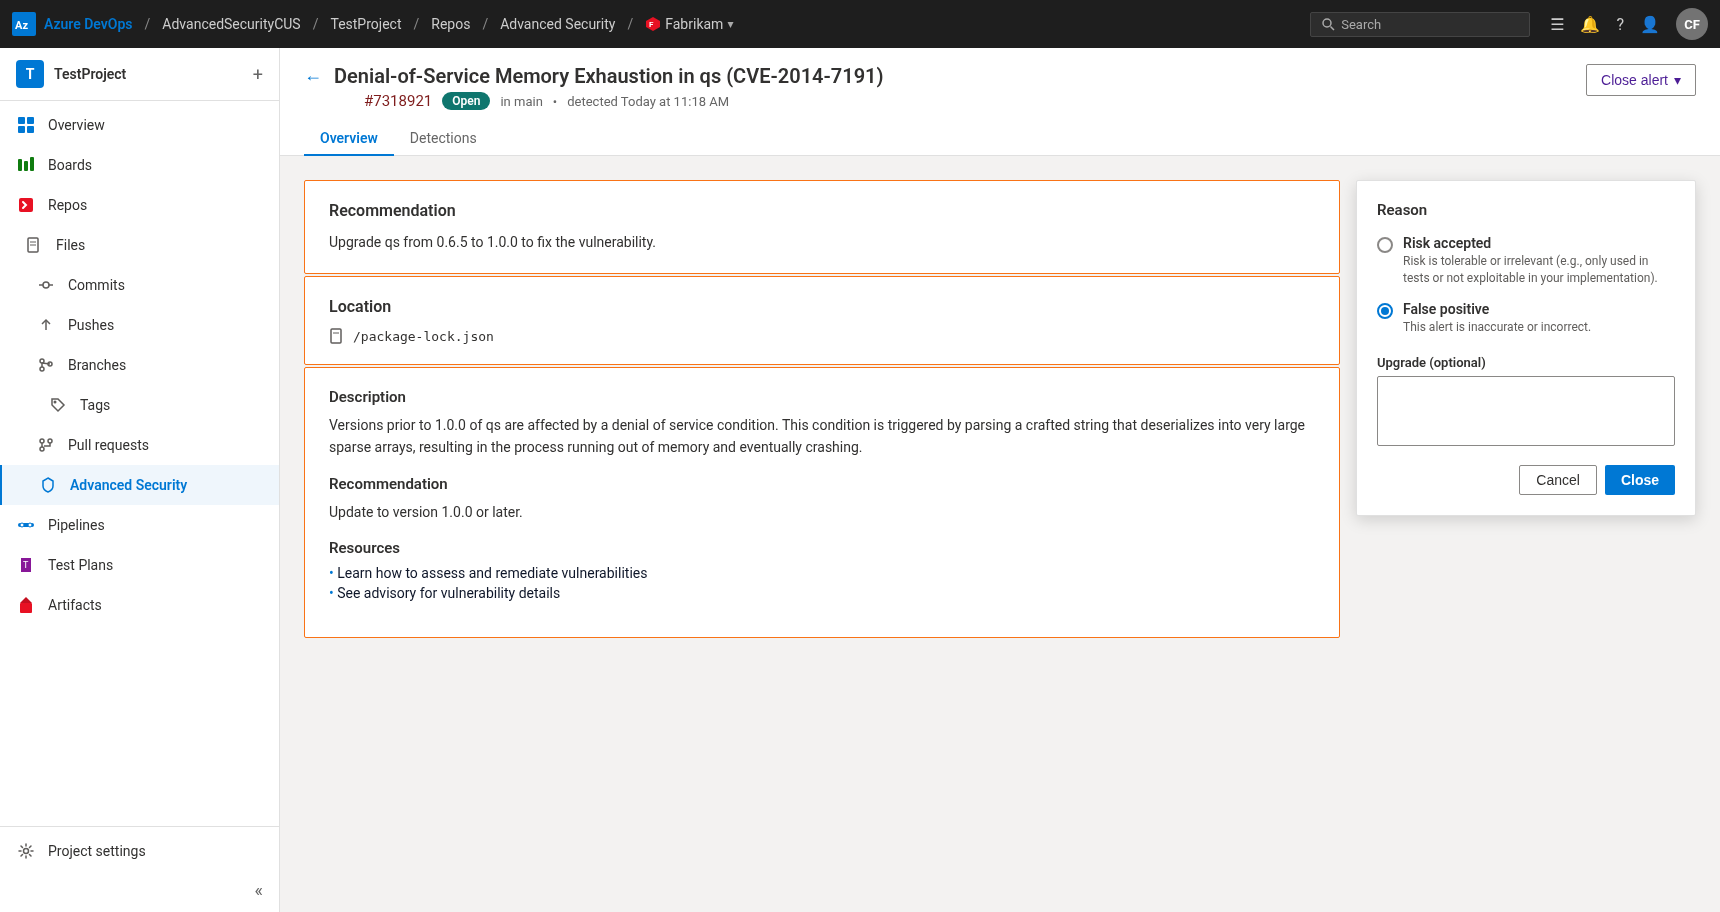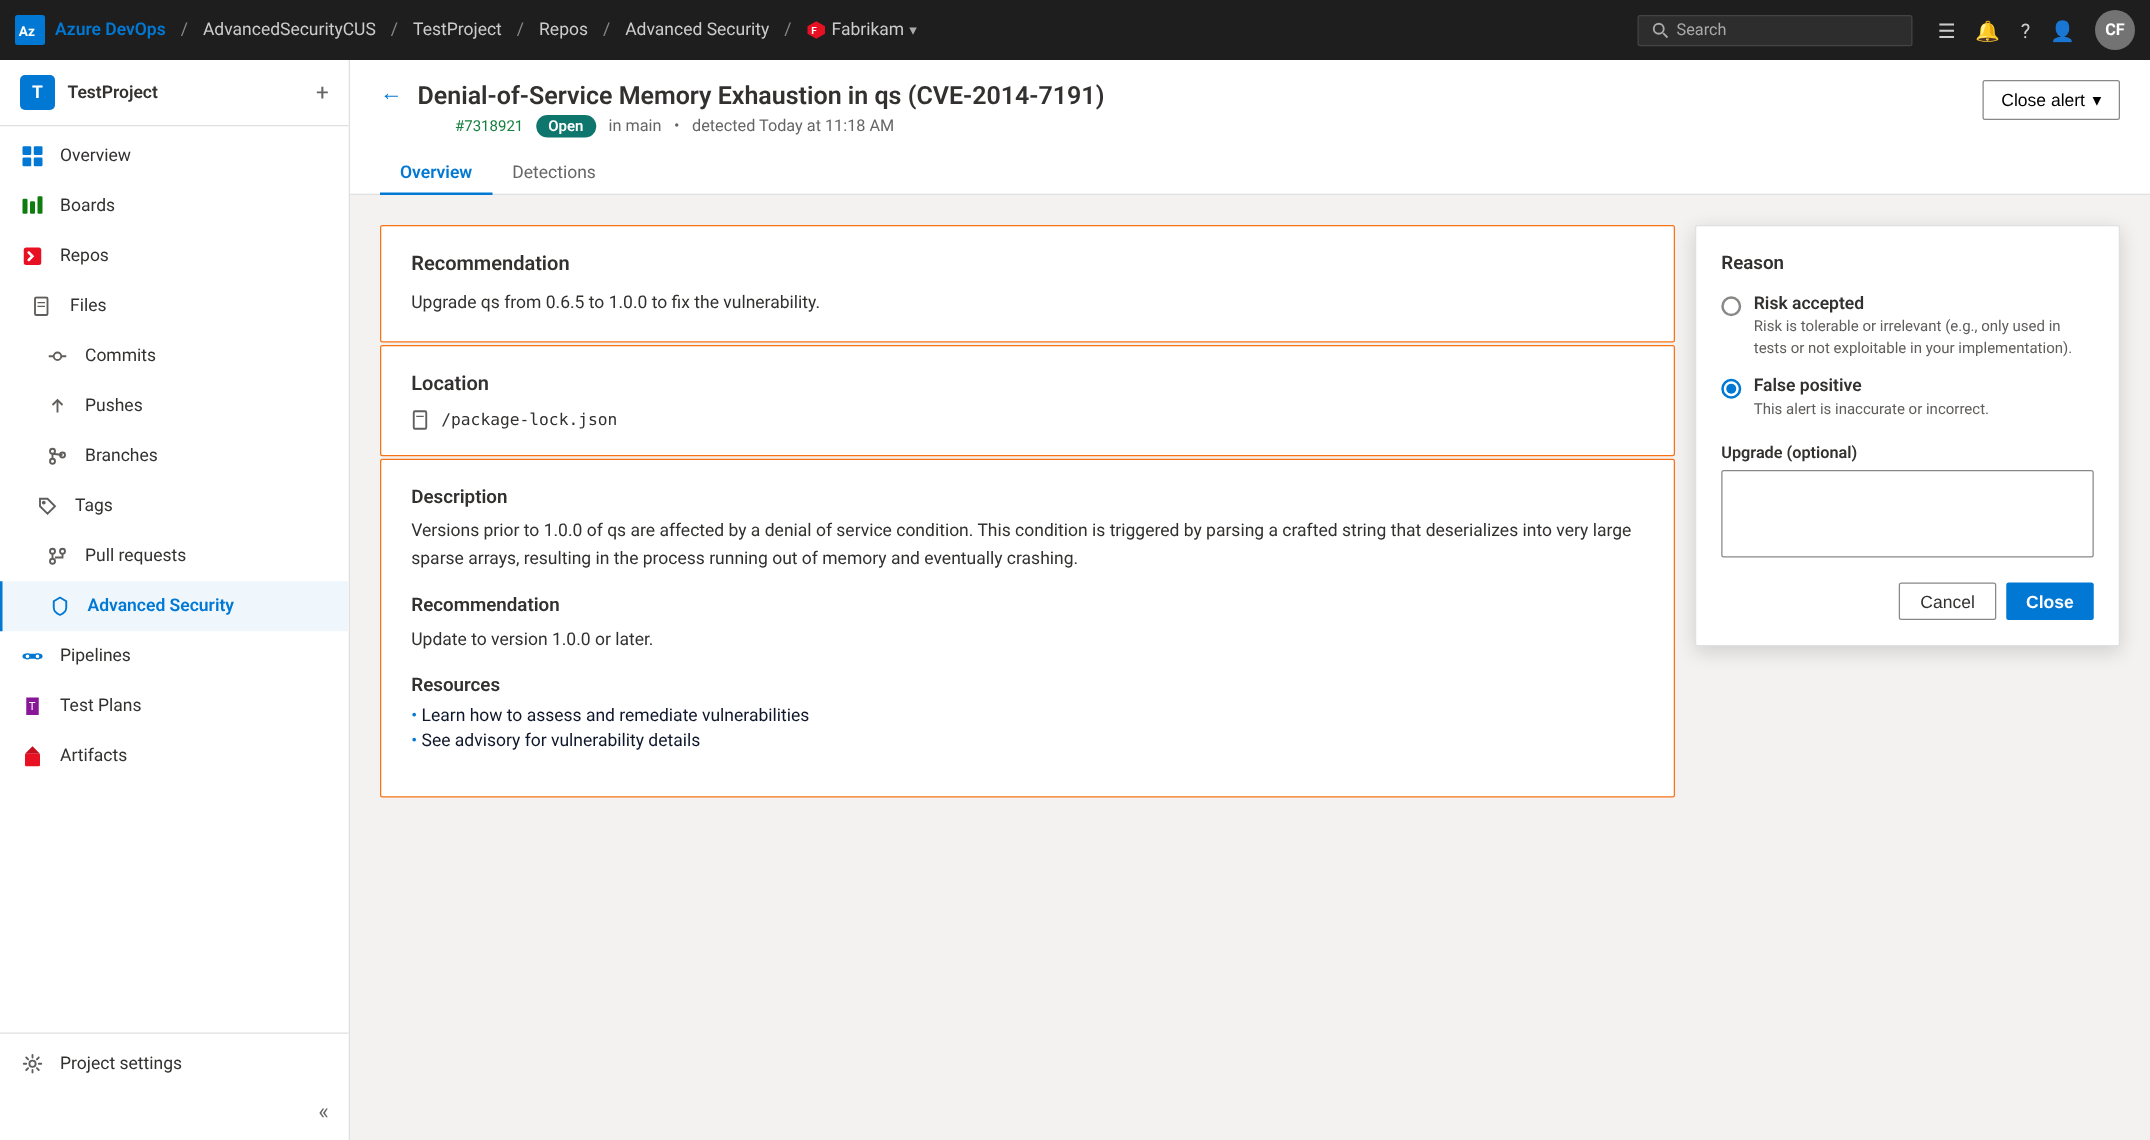--- a/index.html
+++ b/index.html
@@ -58,26 +58,26 @@
     
     .main-content { flex: 1; display: flex; flex-direction: column; overflow: hidden; background: #f3f2f1; }
 
     .page-header {
       background: #fff; padding: 16px 24px 0; border-bottom: 1px solid #e0e0e0;
     }
     .page-header-top { display: flex; align-items: flex-start; justify-content: space-between; margin-bottom: 8px; }
     .back-btn { color: #0078d4; cursor: pointer; margin-right: 12px; font-size: 18px; }
     .page-title { font-size: 20px; font-weight: 600; color: #323130; }
     .alert-meta { display: flex; align-items: center; gap: 10px; margin-top: 4px; padding-left: 30px; }
-    .alert-id { color: #15803d; font-size: 12px; }
+    .alert-id { color: #7f1d1d; font-size: 15px; }
     .status-badge { background: #0f766e; color: #fff; border-radius: 12px; padding: 2px 10px; font-size: 12px; font-weight: 600; }
     .alert-detected { color: #666; font-size: 13px; }
     .close-alert-btn {
       display: flex; align-items: center; gap: 6px; border: 1px solid #8a8886; background: #fff;
-      padding: 6px 14px; border-radius: 2px; cursor: pointer; font-size: 14px; color: #000000;
+      padding: 6px 14px; border-radius: 2px; cursor: pointer; font-size: 14px; color: #4c1d95;
       height: 32px; white-space: nowrap;
     }
     .tabs { display: flex; gap: 0; margin-top: 12px; }
     .tab {
       padding: 8px 16px; cursor: pointer; font-size: 14px; color: #666; border-bottom: 2px solid transparent;
       margin-bottom: -1px;
     }
     .tab.active { color: #0078d4; border-bottom: 2px solid #0078d4; font-weight: 600; }
 
     
@@ -261,21 +261,21 @@
               <circle cx="4" cy="4" r="2" stroke="#605e5c" stroke-width="1.5" fill="none"></circle>
               <circle cx="4" cy="12" r="2" stroke="#605e5c" stroke-width="1.5" fill="none"></circle>
               <circle cx="12" cy="7" r="2" stroke="#605e5c" stroke-width="1.5" fill="none"></circle>
               <line x1="4" y1="6" x2="4" y2="10" stroke="#605e5c" stroke-width="1.5"></line>
               <path d="M4 6 Q4 6 12 7" stroke="#605e5c" stroke-width="1.5" fill="none"></path>
             </svg>
         </span>
         <span>Branches</span>
       </div>
 
-      <div class="nav-item" style="padding-left:28px;align-items:center;">
+      <div class="nav-item" style="padding-left:48px;align-items:center;">
         <span class="nav-icon">
           <svg width="16" height="16" viewBox="0 0 16 16">
               <path d="M2 2 L8 2 L14 8 L8 14 L2 8 Z" stroke="#605e5c" stroke-width="1.5" fill="none"></path>
               <circle cx="5" cy="5" r="1.5" fill="#605e5c"></circle>
             </svg>
         </span>
         <span>Tags</span>
       </div>
 
       <div class="nav-item" style="padding-left:36px;">

